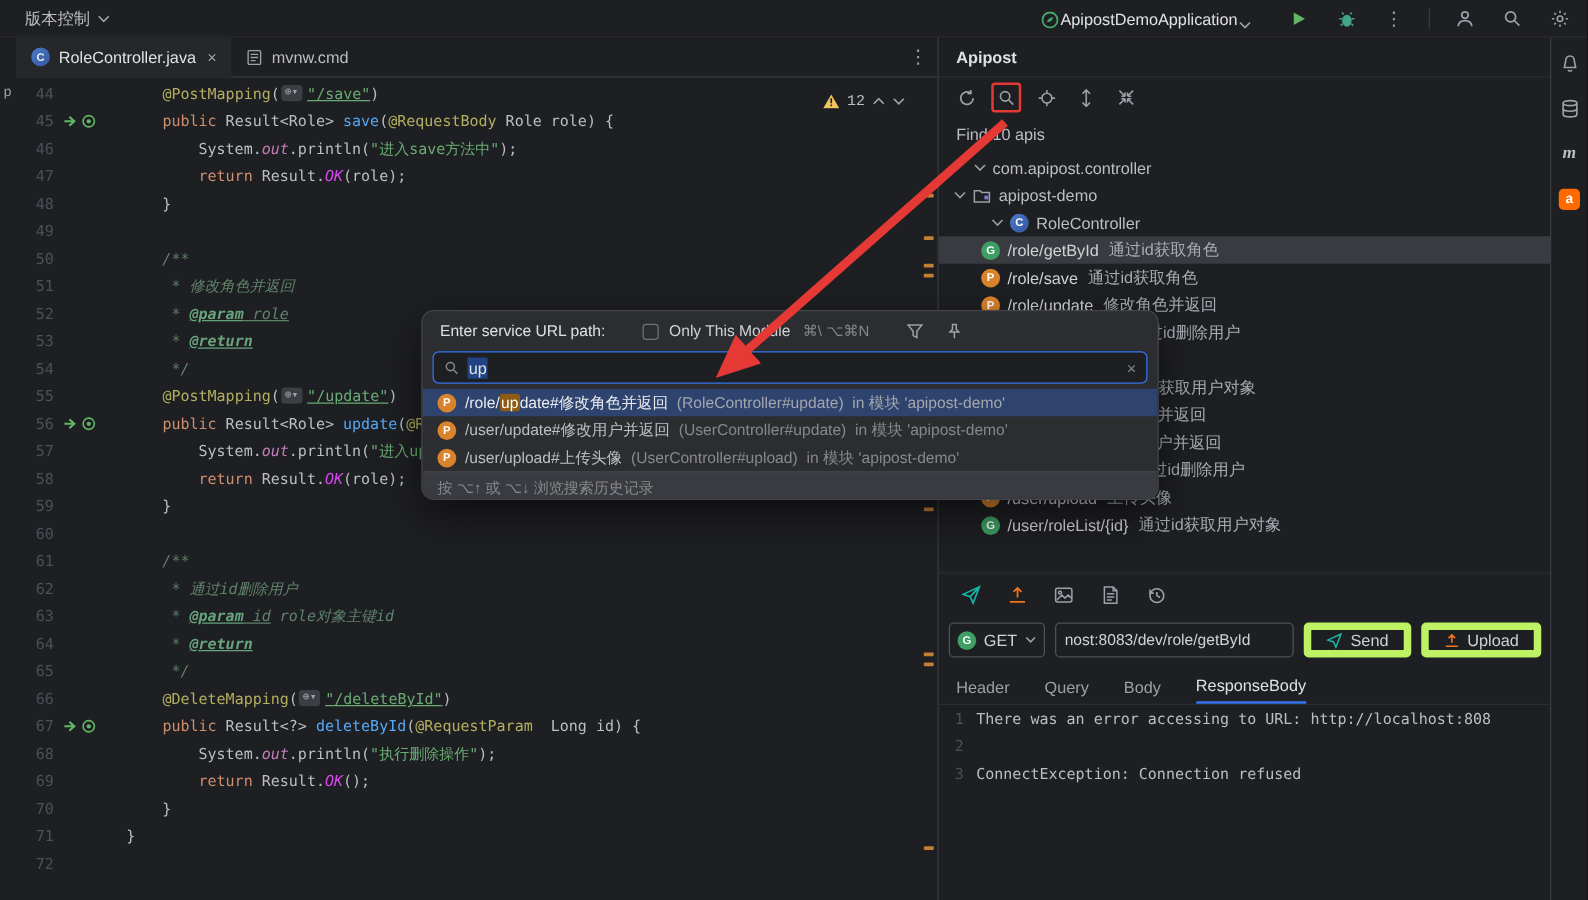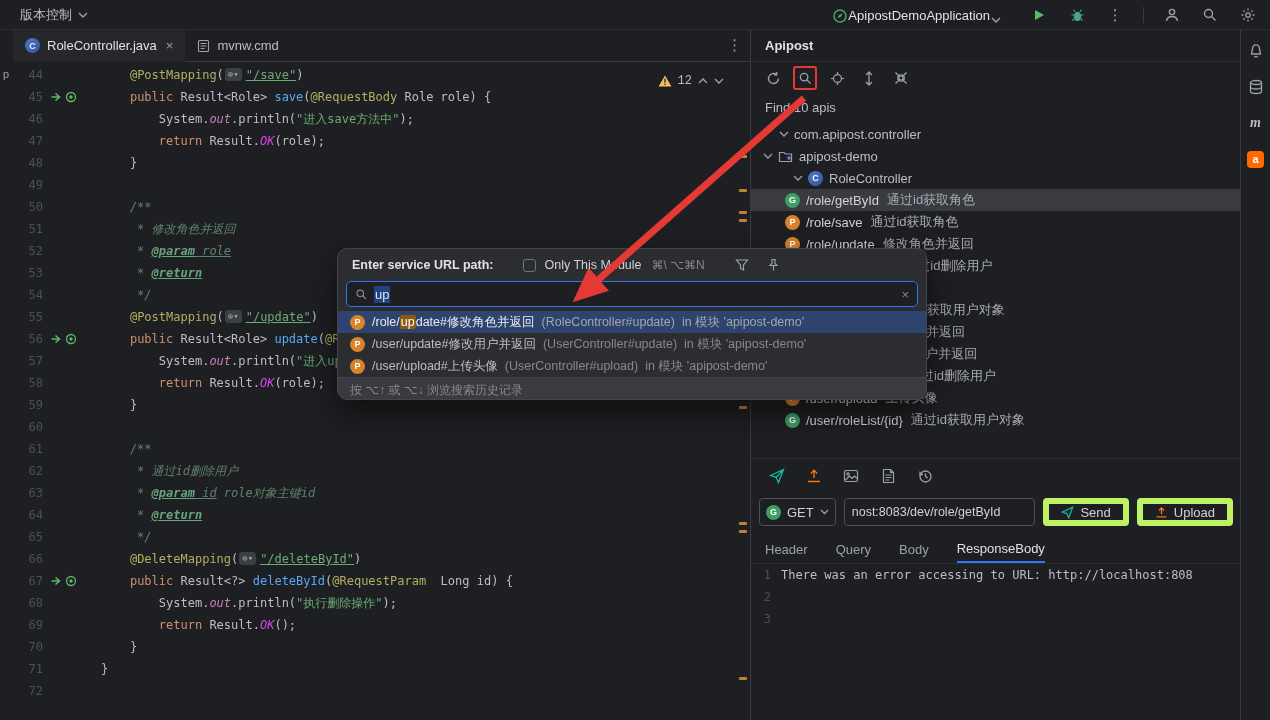--- a/index.html
+++ b/index.html
@@ -103,21 +103,21 @@
                display:flex;flex-direction:column;align-items:center;gap:14px;padding-top:10px}
   .rs-icon{width:22px;height:22px;display:flex;align-items:center;justify-content:center;cursor:pointer;border-radius:4px}
   .maven-m{color:#BCBEC4;font-style:italic;font-weight:bold;font-size:14px;font-family:"Liberation Serif",serif}
   .apipost-sq{width:17px;height:17px;background:#FF6A00;border-radius:4px;color:#fff;font-size:11px;font-weight:bold;
               display:flex;align-items:center;justify-content:center}
 
   
   #popup{position:absolute;left:337px;top:248px;width:590px;height:152px;background:#2B2D30;
          border:1px solid #43454A;border-radius:10px;box-shadow:0 12px 32px rgba(0,0,0,.55);z-index:50;overflow:hidden}
   #pp-head{height:28px;display:flex;align-items:center;padding:4px 14px 0 14px;gap:8px}
-  #pp-title{font-weight:bold;color:#DFE1E5;font-size:12.5px}
+  #pp-title{font-weight:normal;color:#DFE1E5;font-size:12.5px}
   .pp-check{width:13px;height:13px;border:1px solid #6F737A;border-radius:3px;margin-left:22px;cursor:pointer;flex:0 0 13px}
   .pp-check-label{color:#CFD1D5;font-size:12.5px;cursor:pointer}
   .pp-shortcut{color:#87888C;font-size:12px;margin-left:2px}
   #pp-funnel{margin-left:22px;cursor:pointer}
   #pp-pin{margin-left:10px;cursor:pointer}
   #pp-input{margin:4px 8px 4px 8px;height:26px;border:1.5px solid #3574F0;border-radius:5px;background:#1E1F22;
             display:flex;align-items:center;padding:0 8px;gap:6px}
   .pp-query{color:#DFE1E5;font-size:13px;flex:1}
   .pp-query .sel-text{background:#214283;padding:1px 1px}
   .pp-clear{color:#87888C;font-size:13px;cursor:pointer}
@@ -570,21 +570,21 @@
     <div id="rp-tabs">
       <span class="rtab">Header</span>
       <span class="rtab">Query</span>
       <span class="rtab">Body</span>
       <span class="rtab active">ResponseBody</span>
     </div>
 
     <div id="rp-response">
         <div class="resp-row"><span class="resp-num">1</span><span class="resp-text">There was an error accessing to URL: http://localhost:808</span></div>
         <div class="resp-row"><span class="resp-num">2</span><span class="resp-text"></span></div>
-        <div class="resp-row"><span class="resp-num">3</span></div>
+        <div class="resp-row"><span class="resp-num">3</span><span class="resp-text">ConnectException: Connection refused</span></div>
       </div>
   </div>
 
   <div id="right-strip">
     <span class="rs-icon">
       <svg width="16" height="16" viewBox="0 0 16 16">
           <g stroke="#9DA0A8" stroke-width="1.3" fill="none">
             <path d="M8 1.8 C5.6 1.8 4.6 3.8 4.5 6 L3.5 11 H12.5 L11.5 6 C11.4 3.8 10.4 1.8 8 1.8 Z"></path>
             <path d="M6.5 13 C6.8 14 9.2 14 9.5 13"></path>
           </g>

